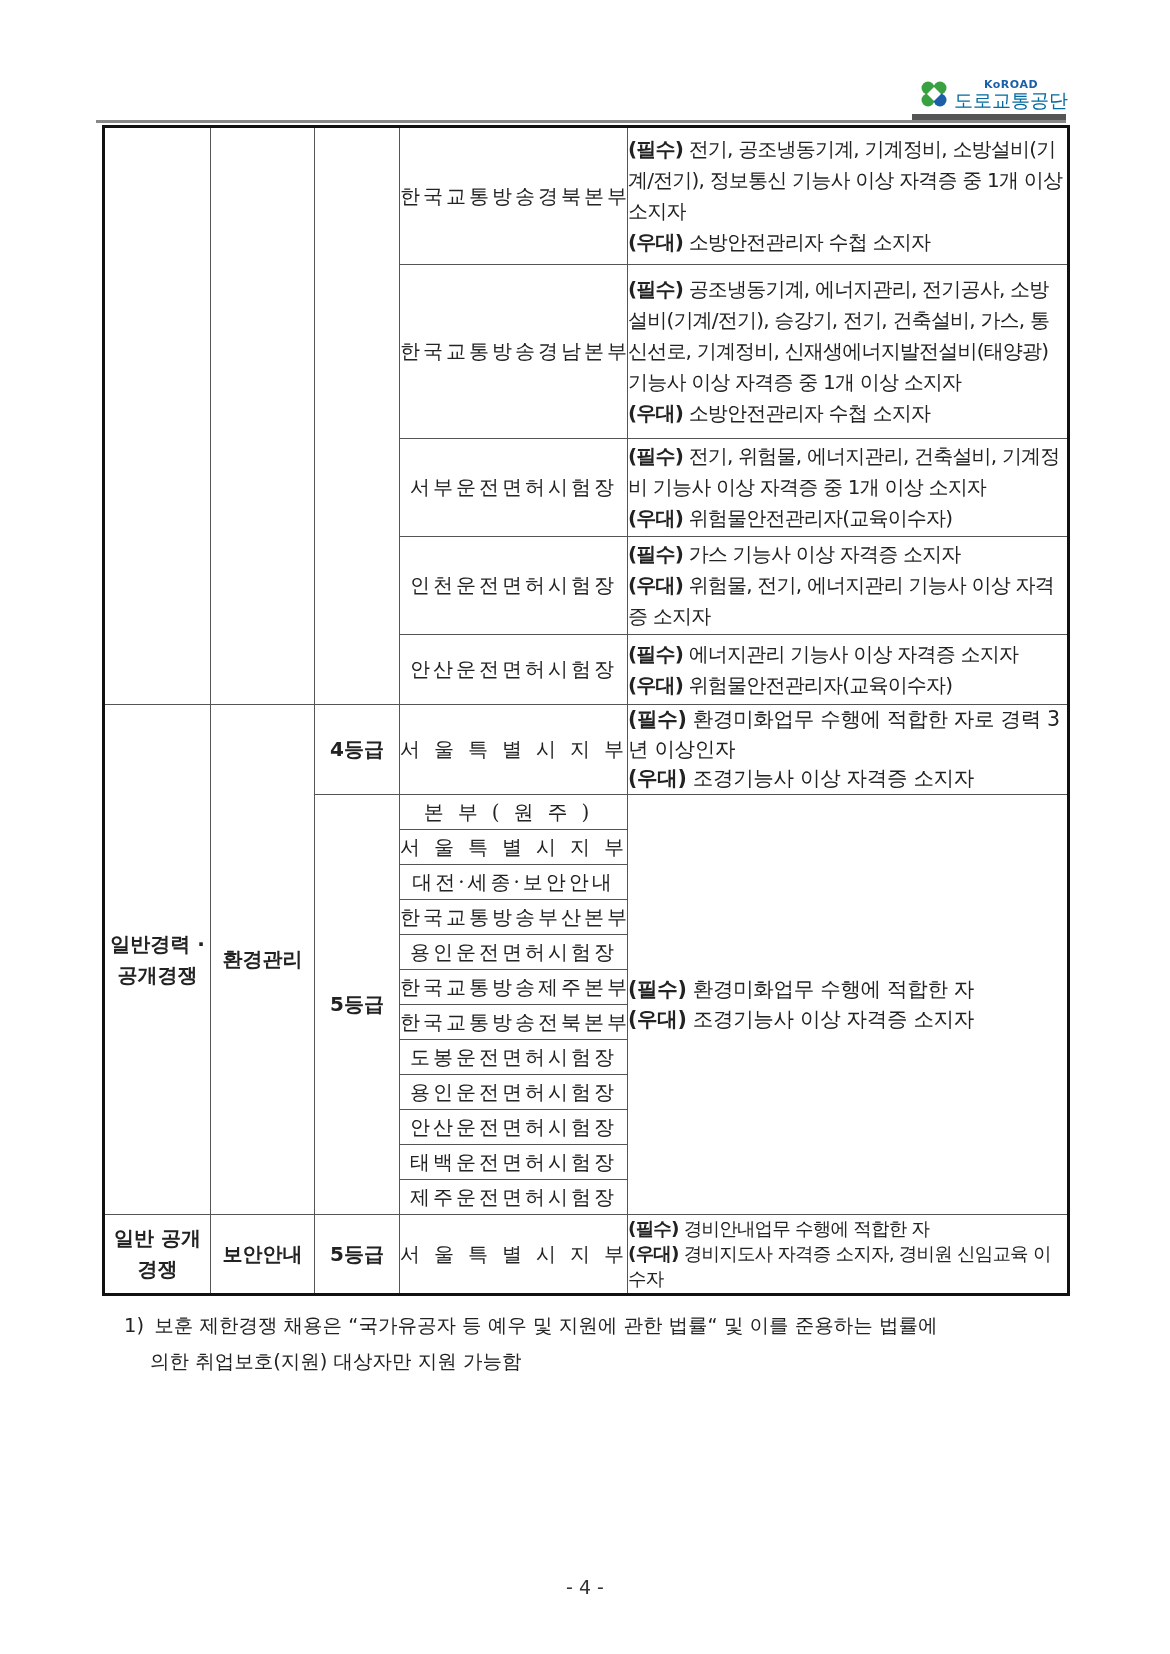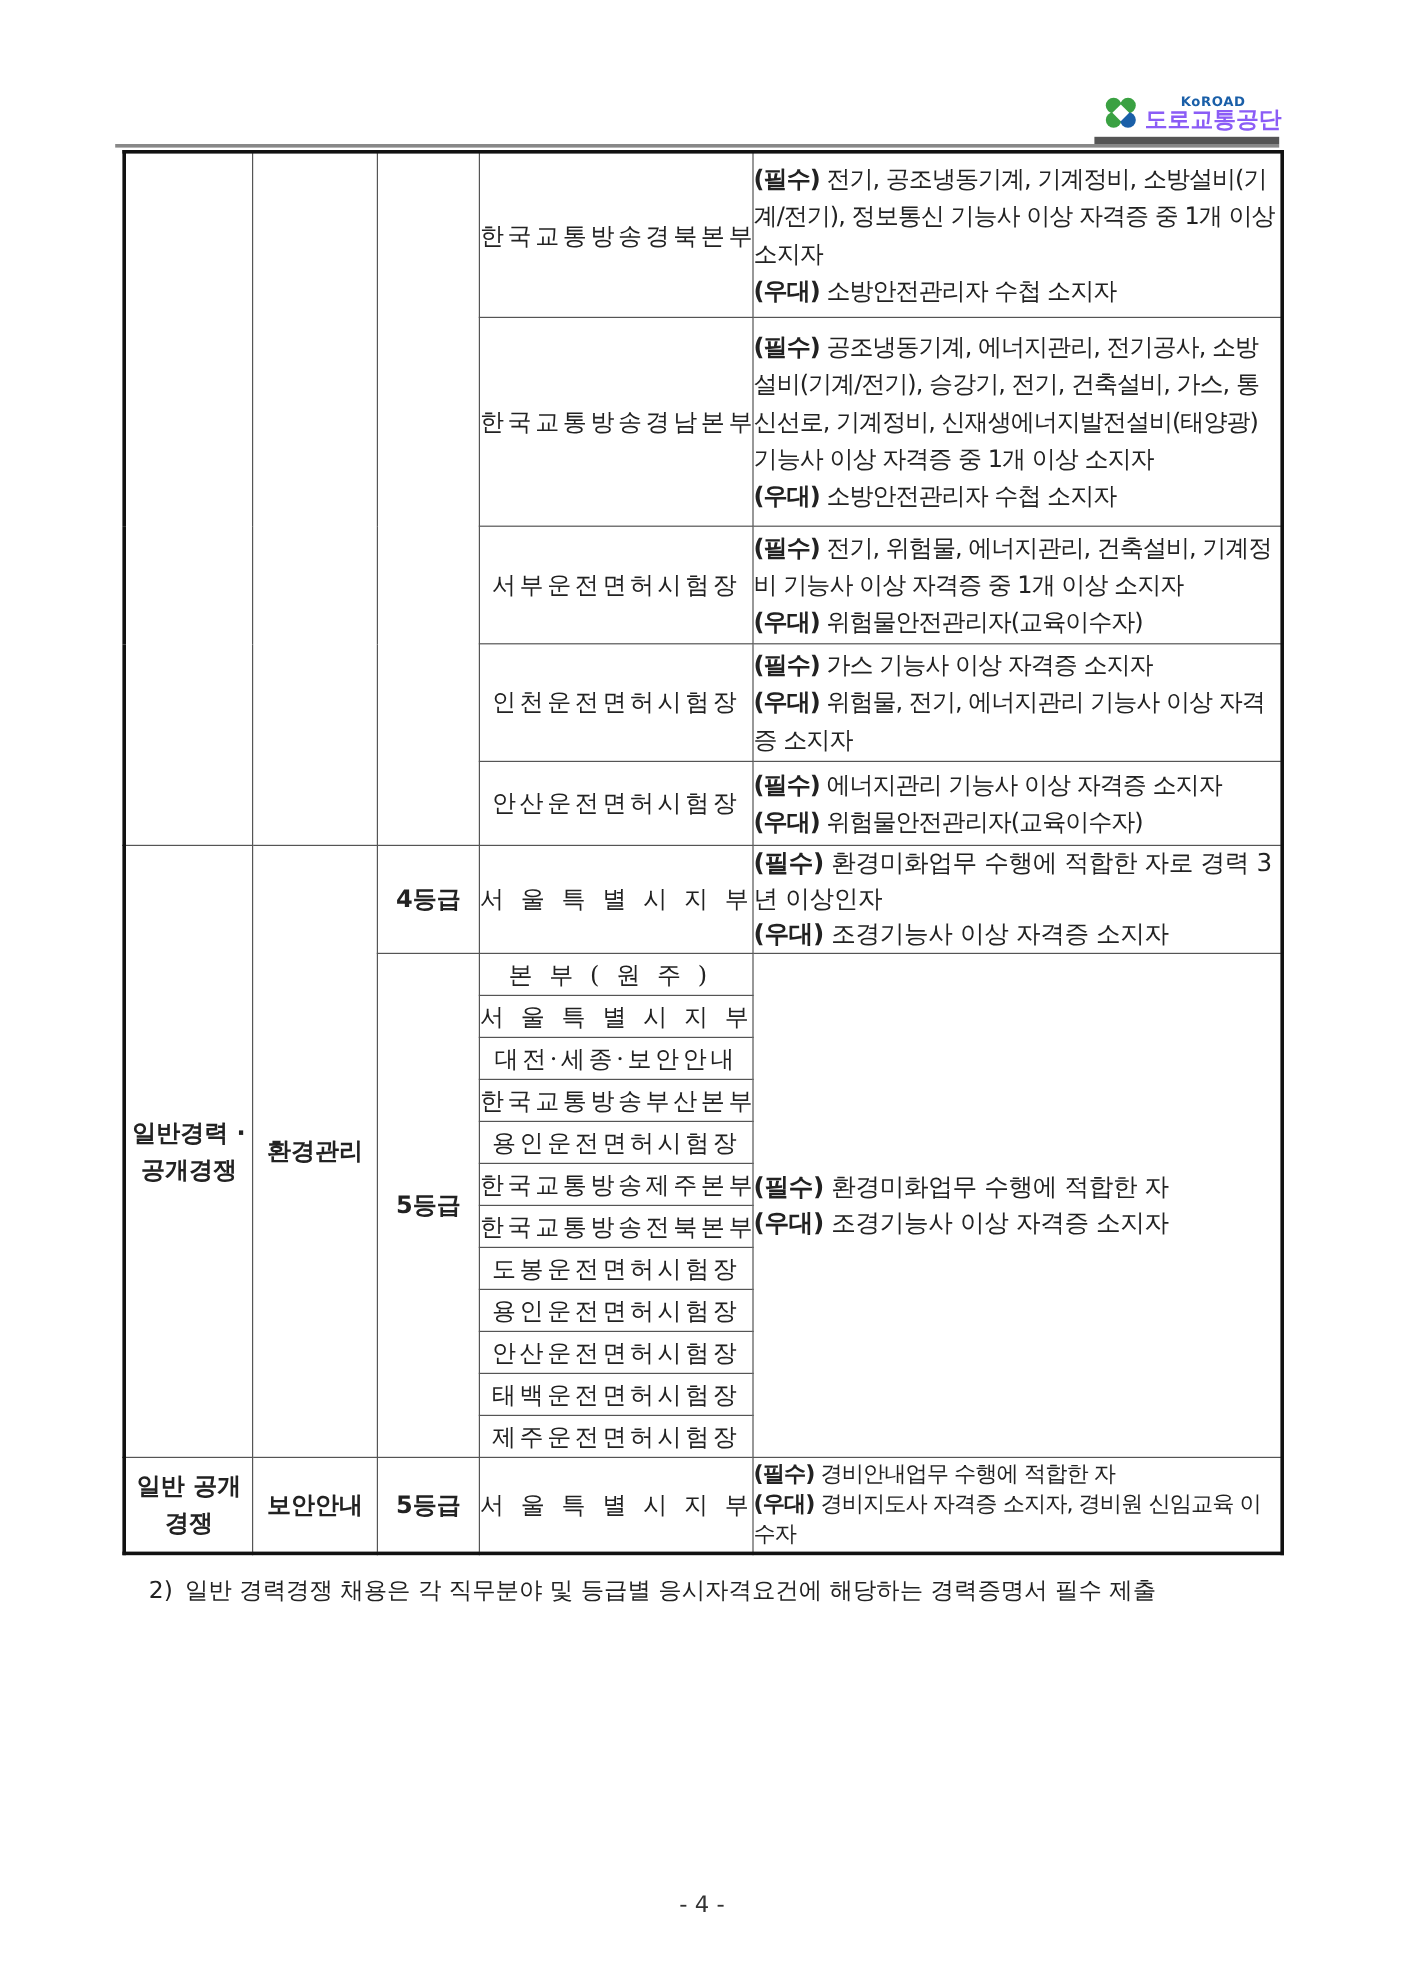--- a/index.html
+++ b/index.html
@@ -4,21 +4,21 @@
 <style>
   html, body { margin:0; padding:0; background:#ffffff; }
   body { width:1170px; height:1654px; position:relative; overflow:hidden;
          font-family:"DejaVu Serif","Liberation Serif",serif; color:#222; }
   .header-rule { position:absolute; left:96px; top:120px; width:970px; height:3px; background:#888; }
   .header-rule-dark { position:absolute; left:912px; top:114px; width:154px; height:6px; background:#555; }
   .logo { position:absolute; left:918px; top:76px; height:36px; display:flex; align-items:center; gap:4px; }
   .logo-mark { width:32px; height:32px; position:relative; }
   .logo-text { display:flex; flex-direction:column; line-height:1;text-align:center; }
   .logo-en { font-family:"DejaVu Sans","Liberation Sans",sans-serif; font-size:11px; font-weight:bold; color:#1a5fa8; letter-spacing:0.5px; }
-  .logo-ko { font-family:"DejaVu Sans","Liberation Sans",sans-serif; font-size:19px; font-weight:bold; color:#8b5cf6; margin-top:1px; }
+  .logo-ko { font-family:"DejaVu Sans","Liberation Sans",sans-serif; font-size:19px; font-weight:normal; color:#0369a1; margin-top:1px; }
 
   table.main { position:absolute; left:102px; top:125px; width:965px; border-collapse:collapse; table-layout:fixed; }
   table.main td { border:1.5px solid #555; padding:0; vertical-align:middle; font-size:20px; line-height:1.55; }
   table.main { border:3px solid #111; }
   td.c1, td.c2, td.c3 { text-align:center; font-family:"DejaVu Sans","Liberation Sans",sans-serif; font-weight:bold; font-size:19px; }
   td.c1 { font-weight:bold; }
   td.c4 { text-align:center; letter-spacing:3px; white-space:nowrap; font-size:19.5px; }
   td.c4.spread { letter-spacing:14px; }
   td.c5 { padding:2px 6px 2px 4px; font-family:"DejaVu Sans","Liberation Sans",sans-serif; font-size:18.5px; line-height:1.7; letter-spacing:-0.8px; }
   td.c5.large { font-size:20.5px; line-height:1.45; letter-spacing:-0.3px; }
@@ -181,18 +181,19 @@
         <span>경비안내업무 수행에 적합한 자</span><br>
         <span class="lbl">(우대)</span>
         <span>경비지도사 자격증 소지자, 경비원 신임교육 이수자</span>
       </td>
     </tr>
   </tbody>
 </table>
 
 <div class="notes">
   <div class="note">
-    <span class="num">2)</span>
-    <span>일반 경력경쟁 채용은 각 직무분야 및 등급별 응시자격요건에 해당하는 경력증명서 필수 제출</span>
+    <span class="num">1)</span>
+    <span>보훈 제한경쟁 채용은 “국가유공자 등 예우 및 지원에 관한 법률“ 및 이를 준용하는 법률에</span>
+    <div class="cont">의한 취업보호(지원) 대상자만 지원 가능함</div>
   </div>
 </div>
 
 <div class="page-num">- 4 -</div>
 
 </body></html>

